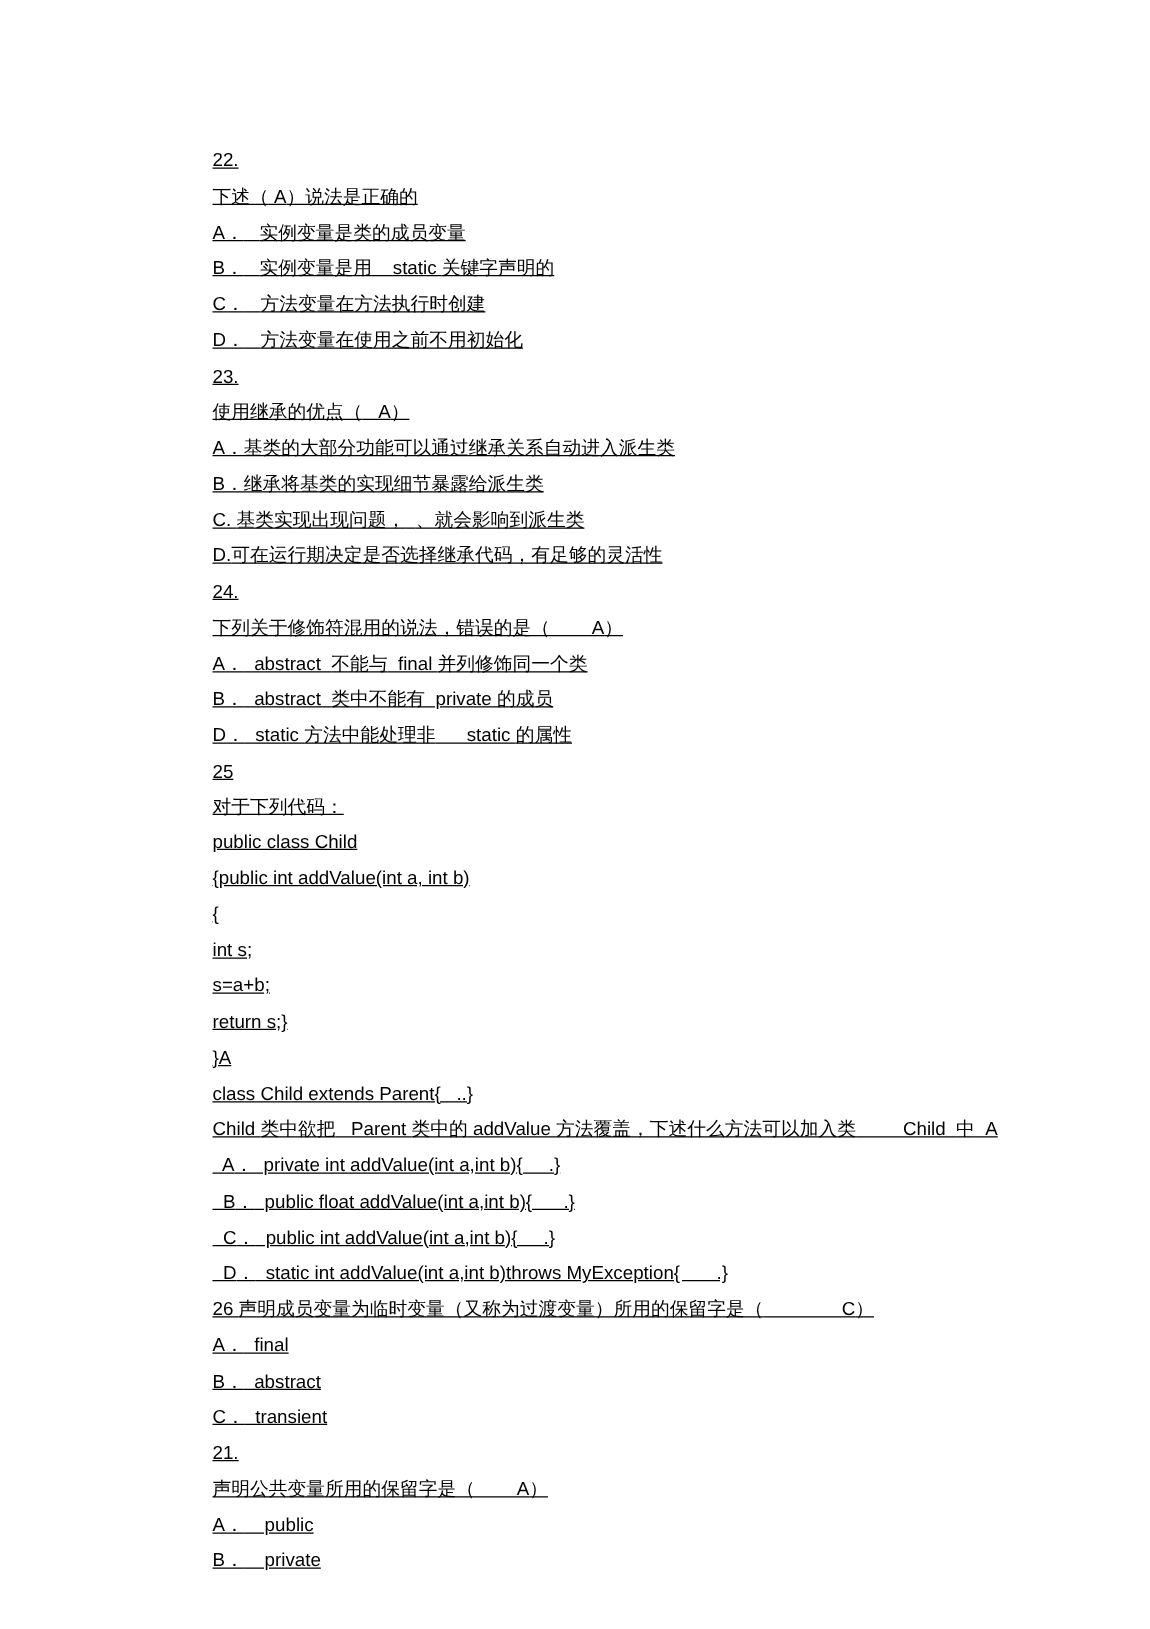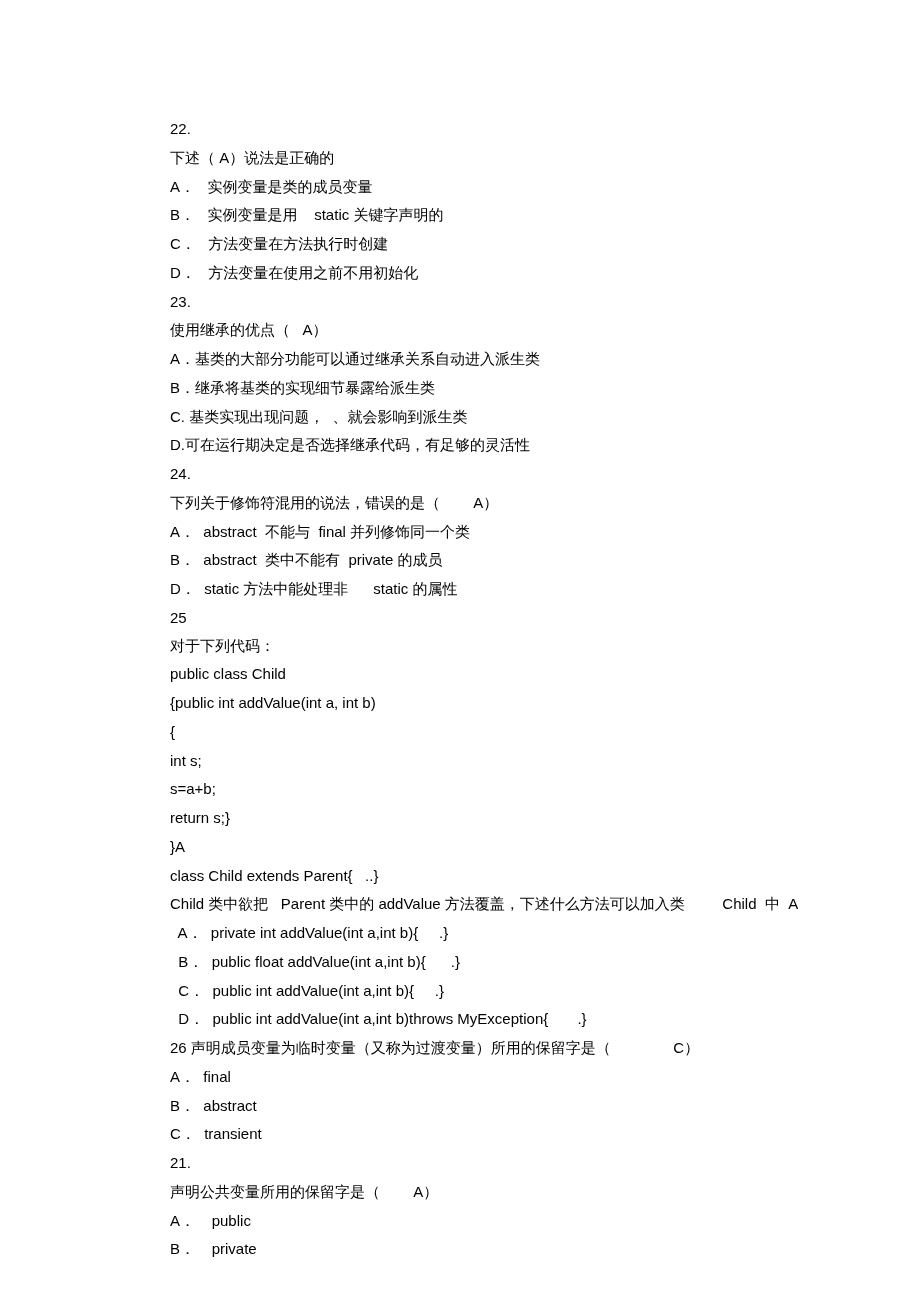--- a/index.html
+++ b/index.html
@@ -12,20 +12,21 @@
     line-height: 1.85;
   }
   .page {
     width: 920px;
     min-height: 1303px;
     padding: 115px 170px 60px 170px;
     box-sizing: border-box;
   }
   .line {
     white-space: pre;
+    text-decoration: underline;
   }
   .lat {
     font-family: Arial, "Helvetica Neue", sans-serif;
   }
 </style>
 </head>
 <body>
 
 <div class="page">
   <div id="content">
@@ -53,21 +54,21 @@
       <div class="line"><span class="lat">{</span></div>
       <div class="line"><span class="lat">int s;</span></div>
       <div class="line"><span class="lat">s=a+b;</span></div>
       <div class="line"><span class="lat">return s;}</span></div>
       <div class="line"><span class="lat">}A</span></div>
       <div class="line"><span class="lat">class Child extends Parent{   ..}</span></div>
       <div class="line"><span class="lat">Child </span>类中欲把<span class="lat">   Parent </span>类中的<span class="lat"> addValue </span>方法覆盖，下述什么方法可以加入类<span class="lat">         Child  </span>中<span class="lat">  A</span></div>
       <div class="line"><span class="lat">  A</span>．<span class="lat">  private int addValue(int a,int b){     .}</span></div>
       <div class="line"><span class="lat">  B</span>．<span class="lat">  public float addValue(int a,int b){      .}</span></div>
       <div class="line"><span class="lat">  C</span>．<span class="lat">  public int addValue(int a,int b){     .}</span></div>
-      <div class="line"><span class="lat">  D</span>．<span class="lat">  public int addValue(int a,int b)throws MyException{       .}</span></div>
+      <div class="line"><span class="lat">  D</span>．<span class="lat">  static int addValue(int a,int b)throws MyException{       .}</span></div>
       <div class="line"><span class="lat">26 </span>声明成员变量为临时变量（又称为过渡变量）所用的保留字是（<span class="lat">               C</span>）</div>
       <div class="line"><span class="lat">A</span>．<span class="lat">  final</span></div>
       <div class="line"><span class="lat">B</span>．<span class="lat">  abstract</span></div>
       <div class="line"><span class="lat">C</span>．<span class="lat">  transient</span></div>
       <div class="line"><span class="lat">21.</span></div>
       <div class="line">声明公共变量所用的保留字是（<span class="lat">        A</span>）</div>
       <div class="line"><span class="lat">A</span>．<span class="lat">    public</span></div>
       <div class="line"><span class="lat">B</span>．<span class="lat">    private</span></div>
     </div>
 </div>

